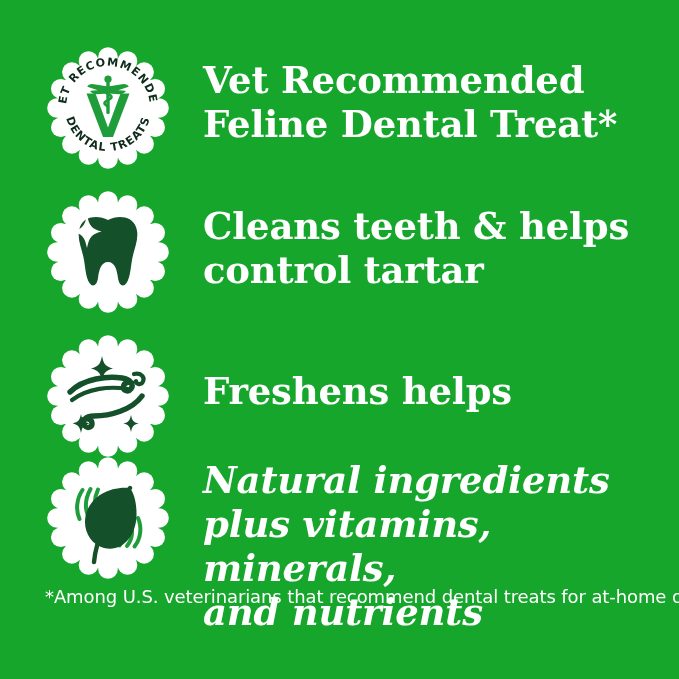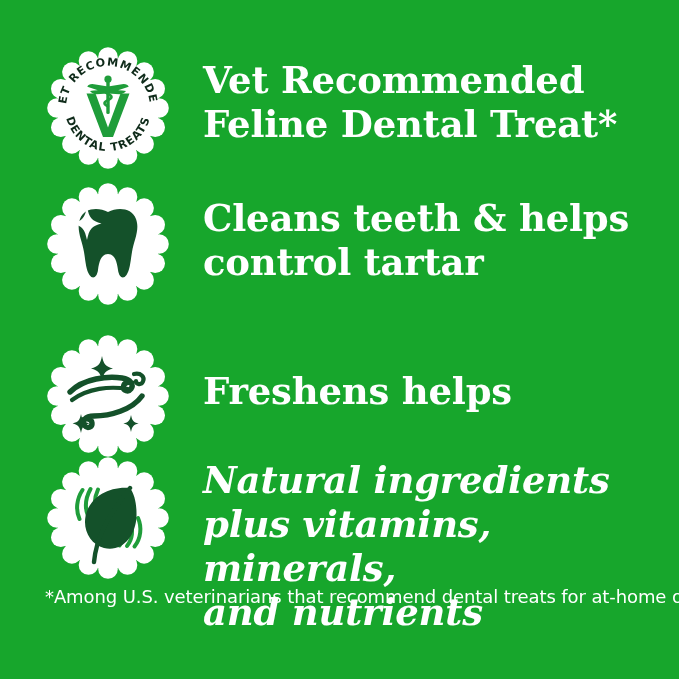--- a/index.html
+++ b/index.html
@@ -24,21 +24,21 @@
   
   .feature-row {
     position: absolute;
     left: 0;
     width: 679px;
     display: flex;
     flex-direction: row;
     align-items: flex-start;
   }
   #row-0 { top: 46px; }
-  #row-1 { top: 182px; }
+  #row-1 { top: 190px; }
   #row-2 { top: 334px; }
   #row-3 { top: 456px; font-style: italic; }
 
   .badge-wrap {
     position: relative;
     width: 124px;
     height: 124px;
     margin-left: 46px;
     flex: 0 0 124px;
   }

